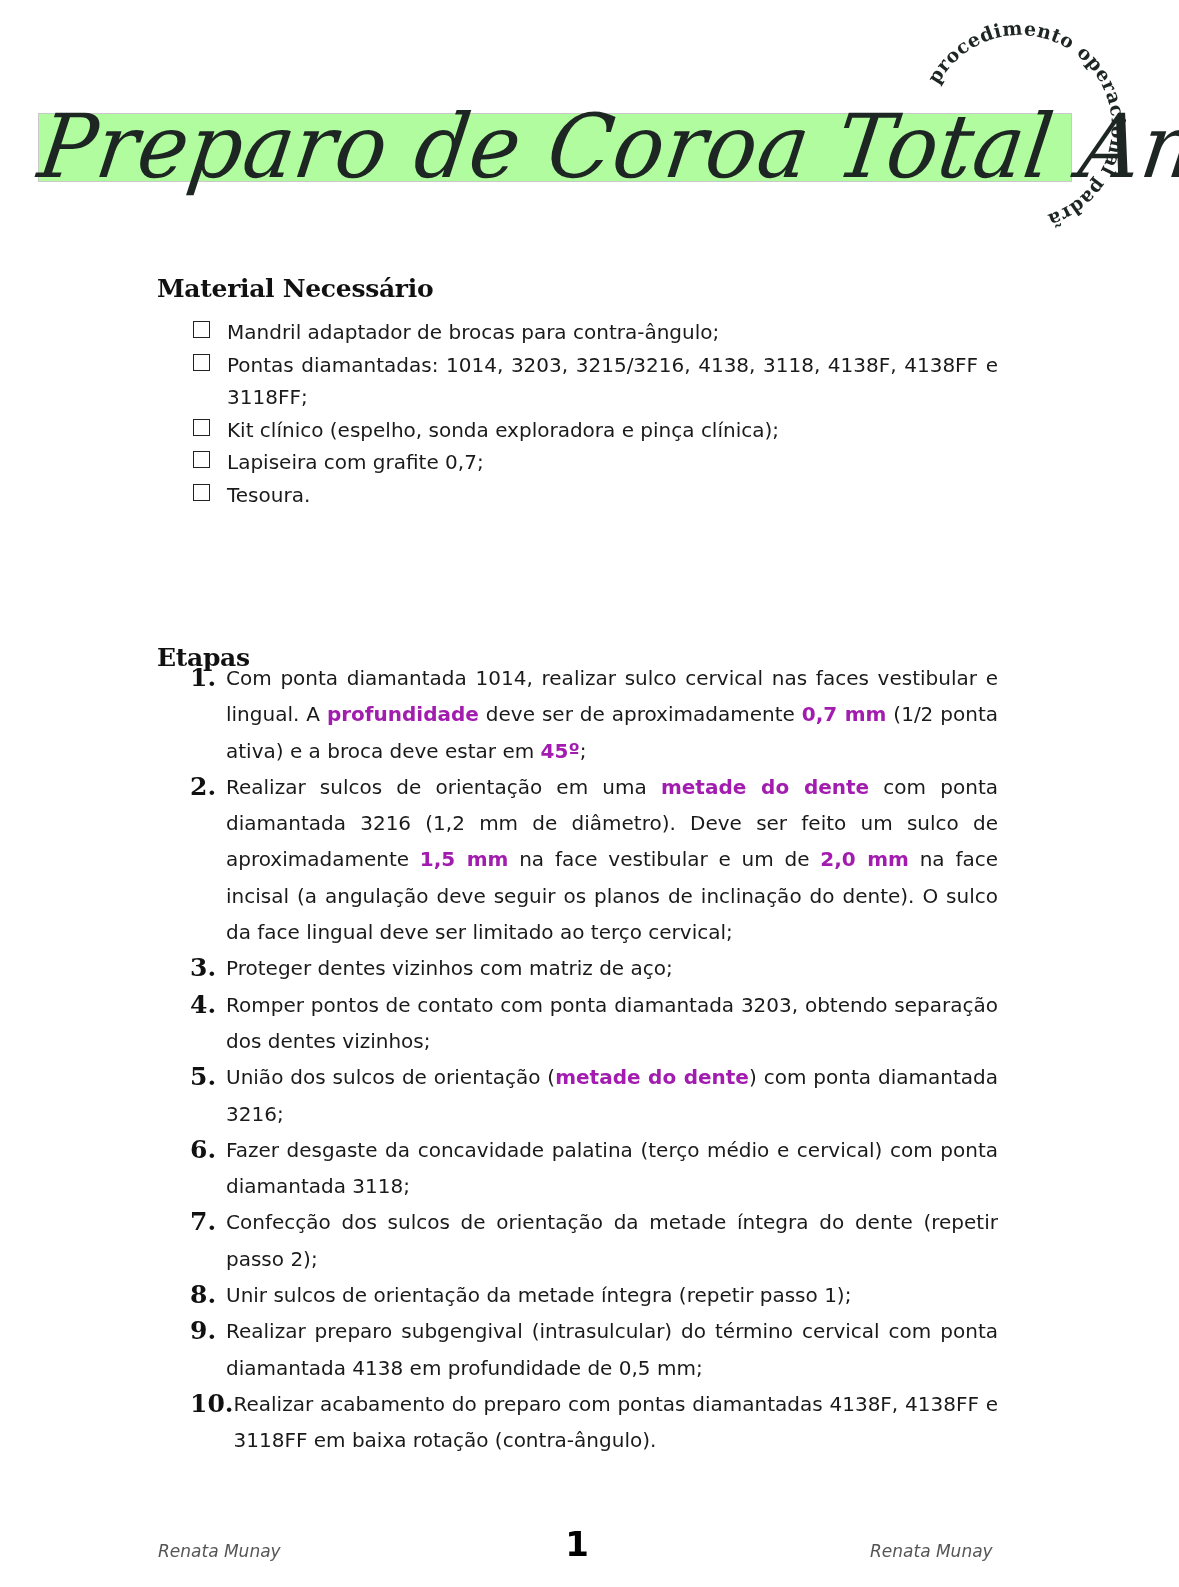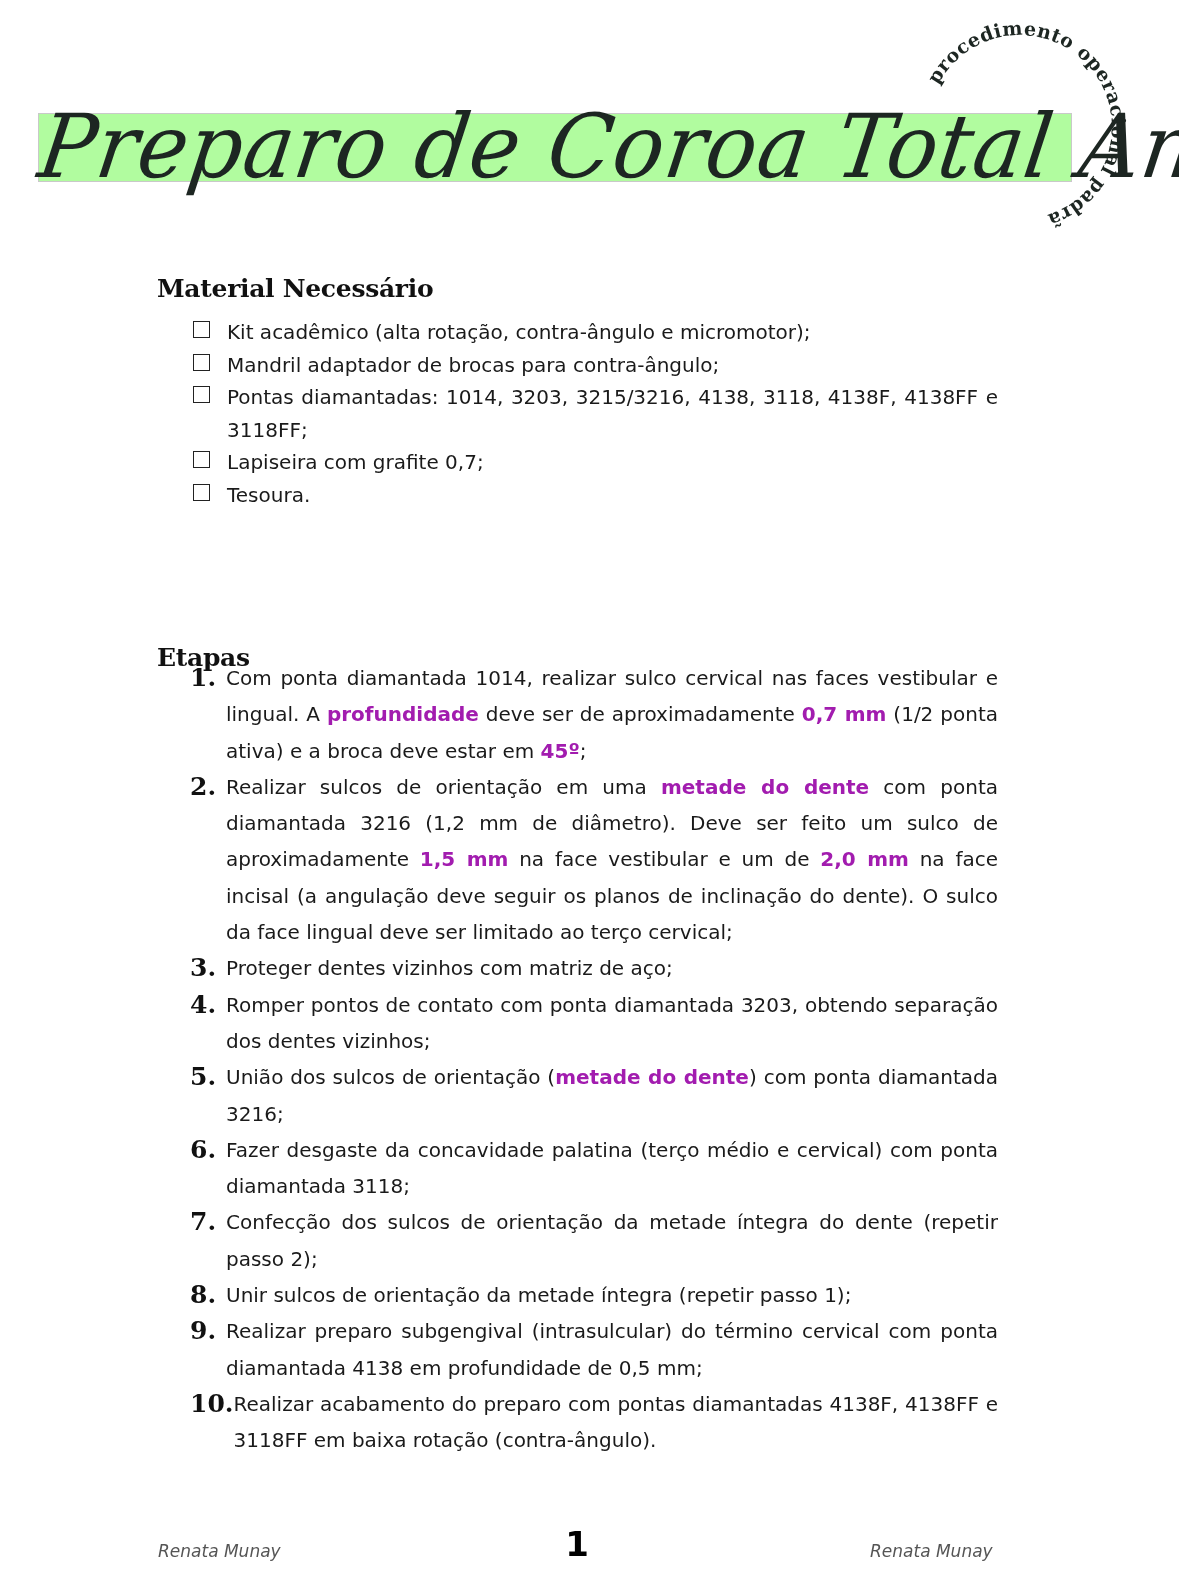--- a/index.html
+++ b/index.html
@@ -62,29 +62,29 @@
       <textPath href="#sealArc" id="sealTextPath">procedimento operacional padrão</textPath>
     </text>
   </svg>
 
 
   <div class="h2" style="top:258px;margin-top:16px;">Material Necessário</div>
 
   <div class="materials" id="materials">
       <div class="mat-item">
         <span class="checkbox"></span>
-        <span class="mat-text"> Kit acadêmico (alta rotação, contra-ângulo e micromotor);</span>
-      </div>
-      <div class="mat-item">
-        <span class="checkbox"></span>
         <span class="mat-text">Mandril adaptador de brocas para contra-ângulo;</span>
       </div>
       <div class="mat-item">
         <span class="checkbox"></span>
         <span class="mat-text">Pontas diamantadas: 1014, 3203, 3215/3216, 4138, 3118, 4138F, 4138FF e 3118FF;</span>
+      </div>
+      <div class="mat-item">
+        <span class="checkbox"></span>
+        <span class="mat-text">Kit clínico (espelho, sonda exploradora e pinça clínica);</span>
       </div>
       <div class="mat-item">
         <span class="checkbox"></span>
         <span class="mat-text">Lapiseira com grafite 0,7;</span>
       </div>
       <div class="mat-item">
         <span class="checkbox"></span>
         <span class="mat-text">Tesoura.</span>
       </div>
     </div>

